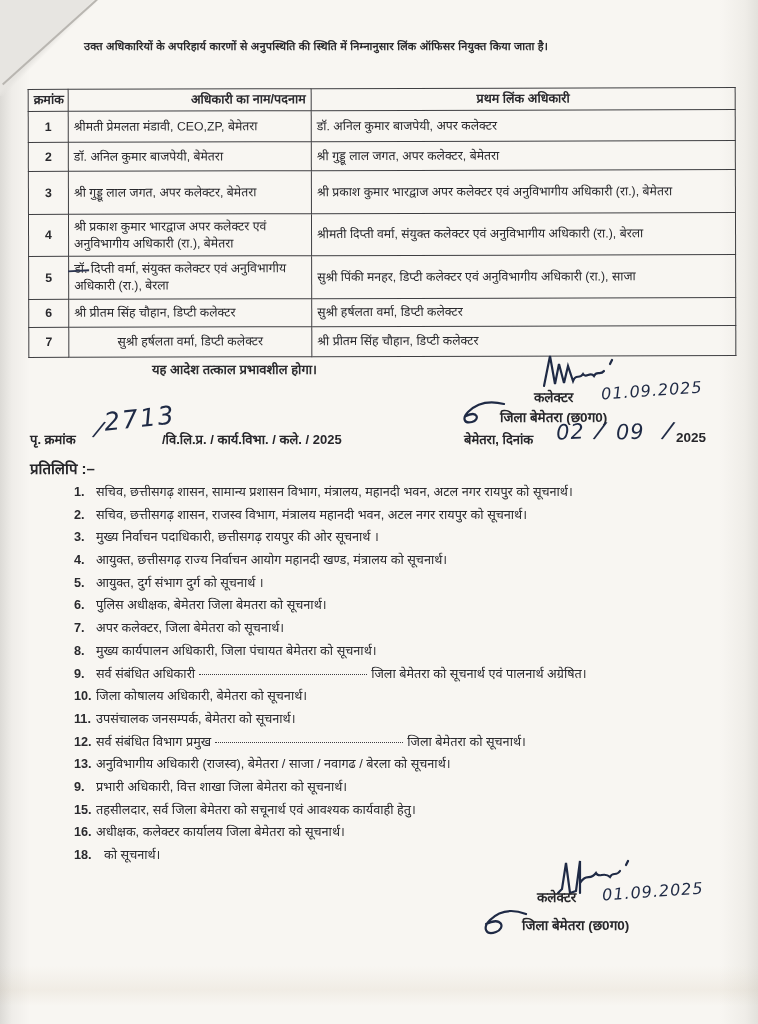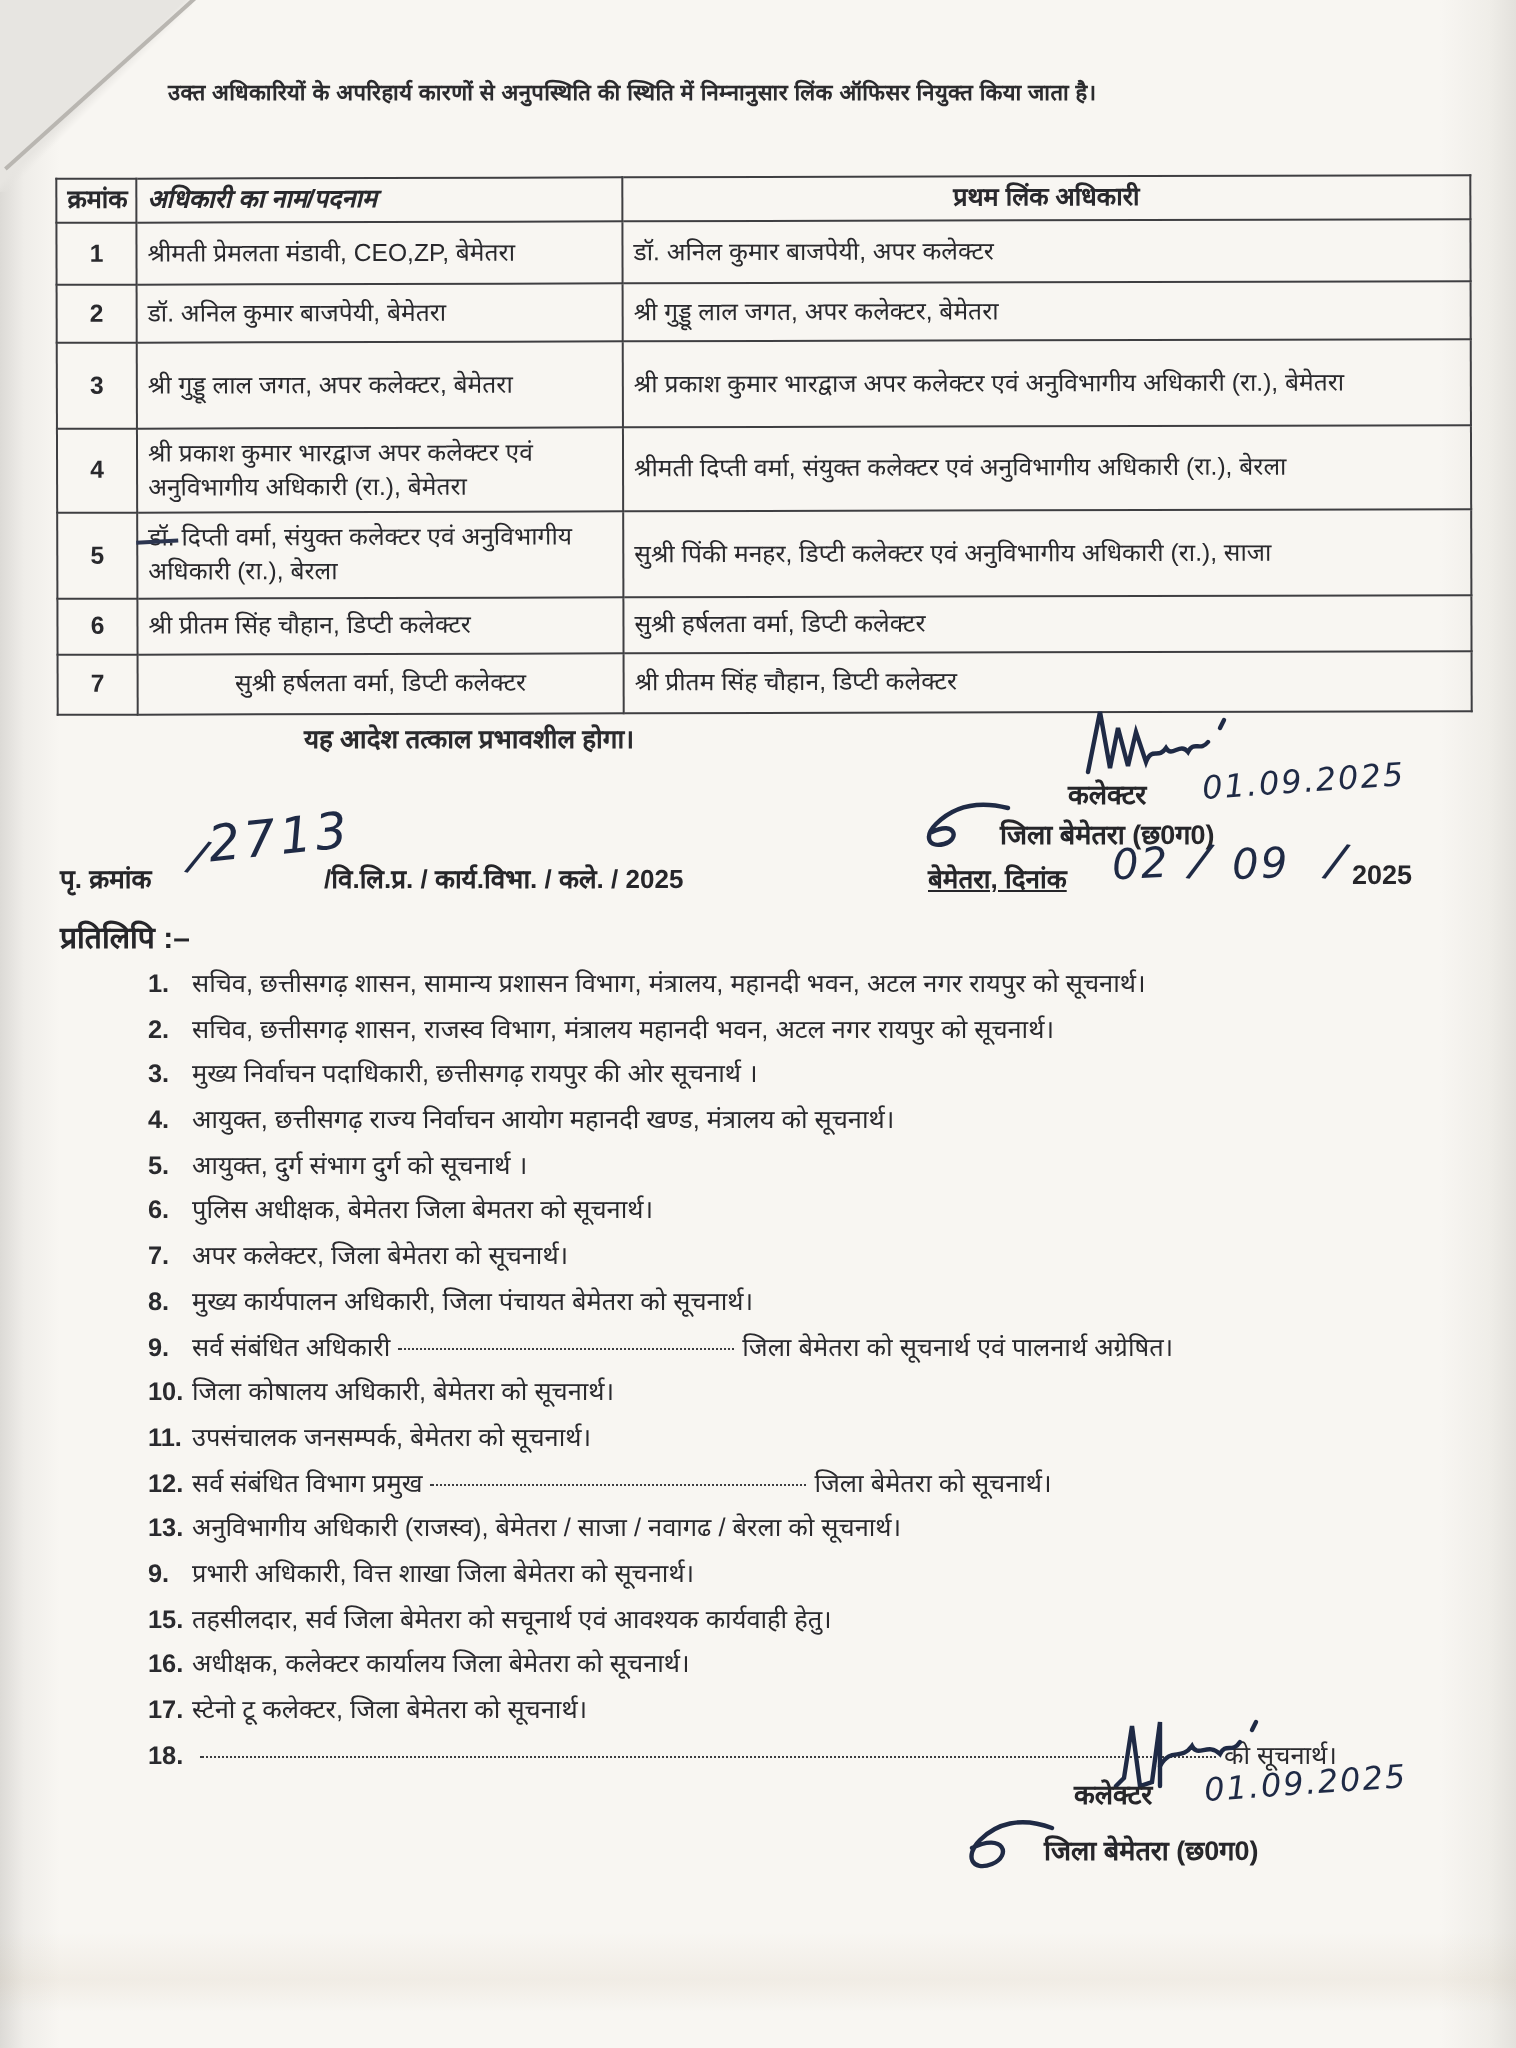--- a/index.html
+++ b/index.html
@@ -39,21 +39,21 @@
     transform:rotate(-.15deg);
   }
   table.officers col.c-sno{width:40px;}
   table.officers col.c-off{width:243px;}
   table.officers th, table.officers td {
     border:1.4px solid #3f3f42; vertical-align:middle;
     font-size:12.3px; line-height:1.35; padding:2px 5px; color:#29292d;
   }
   table.officers th { font-weight:bold; font-size:12.6px; }
   th.h-sno{ text-align:center; padding:3px 1px; }
-  th.h-off{ text-align:left;font-style:italic; }
+  th.h-off{ text-align:right; }
   th.h-link{ text-align:center; }
   td.cell-sno{ text-align:center; font-weight:bold; font-size:12px; }
   tr:nth-child(1) td{height:31px;}
   tr:nth-child(2) td{height:29px;}
   tr:nth-child(3) td{height:43px;}
   tr:nth-child(4) td{height:42px;}
   tr:nth-child(5) td{height:43px;}
   tr:nth-child(6) td{height:28px;}
   tr:nth-child(7) td{height:30px;}
   tr:nth-child(7) td.cell-officer{ text-align:center; }
@@ -71,21 +71,21 @@
     font-family:"DejaVu Sans",sans-serif; font-style:italic; color:#1f2a45;
     letter-spacing:1px;
   }
   svg.scribble path{ stroke:#1f2a45; stroke-width:2.2; fill:none; stroke-linecap:round; }
   
   .sign-top-scribble{ position:absolute; left:540px; top:350px; }
   .sign-top-title{ position:absolute; left:534px; top:388px; font-size:13.5px; font-weight:bold; }
   .sign-top-date{ position:absolute; left:601px; top:381px; font-size:16px; transform:rotate(-4deg); }
   .sign-top-flourish{ position:absolute; left:458px; top:398px; }
   .sign-top-district{ position:absolute; left:500px; top:408px; font-size:13.5px; font-weight:bold; }
-  .sign-top-place{ position:absolute; left:464px; top:430px; font-size:13px; font-weight:bold;text-decoration:underline; }
+  .sign-top-place{ position:absolute; left:464px; top:430px; font-size:13px; font-weight:bold; }
   .sign-top-dd{ position:absolute; left:556px; top:420px; font-size:21px; transform:rotate(-3deg); }
   .sign-top-slash1,.sign-top-slash2{ position:absolute; font-size:26px; color:#1f2a45; transform:rotate(12deg); font-style:italic;}
   .sign-top-slash1{ left:596px; top:416px; }
   .sign-top-slash2{ left:664px; top:416px; }
   .sign-top-mm{ position:absolute; left:616px; top:420px; font-size:21px; transform:rotate(-2deg); }
   .sign-top-year{ position:absolute; left:676px; top:430px; font-size:13.5px; font-weight:bold; }
   
   .ref-label{ position:absolute; left:30px; top:430px; font-size:13px; font-weight:bold; }
   .ref-slash-a{ position:absolute; left:95px; top:416px; font-size:24px; font-style:italic; color:#1f2a45; transform:rotate(14deg); }
   .ref-number{ position:absolute; left:104px; top:404px; font-size:25px; transform:rotate(-6deg); letter-spacing:2px; }
@@ -258,24 +258,20 @@
       </li>
       <li>
         <span class="num">15.</span>
         <span class="txt">तहसीलदार, सर्व जिला बेमेतरा को सचूनार्थ एवं आवश्यक कार्यवाही हेतु।</span>
       </li>
       <li>
         <span class="num">16.</span>
         <span class="txt">अधीक्षक, कलेक्टर कार्यालय जिला बेमेतरा को सूचनार्थ।</span>
       </li>
       <li>
-        <span class="num">17.</span>
-        <span class="txt">स्टेनो टू कलेक्टर, जिला बेमेतरा को सूचनार्थ।</span>
-      </li>
-      <li>
         <span class="num">18.</span>
         <span class="dotline"></span>
         <span class="txt">को सूचनार्थ।</span>
       </li>
     </ol>
 
   <svg class="scribble sign-bot-scribble" width="92" height="42" viewBox="0 0 92 42">
     <path d="M28 40 L28 8 L24 38 L18 40 L14 10 L10 36 L6 40"></path>
     <path d="M28 30 C34 20 38 28 44 20 C47 26 52 18 58 24 C61 18 64 24 68 18"></path>
     <path d="M74 12 L76 8"></path>

